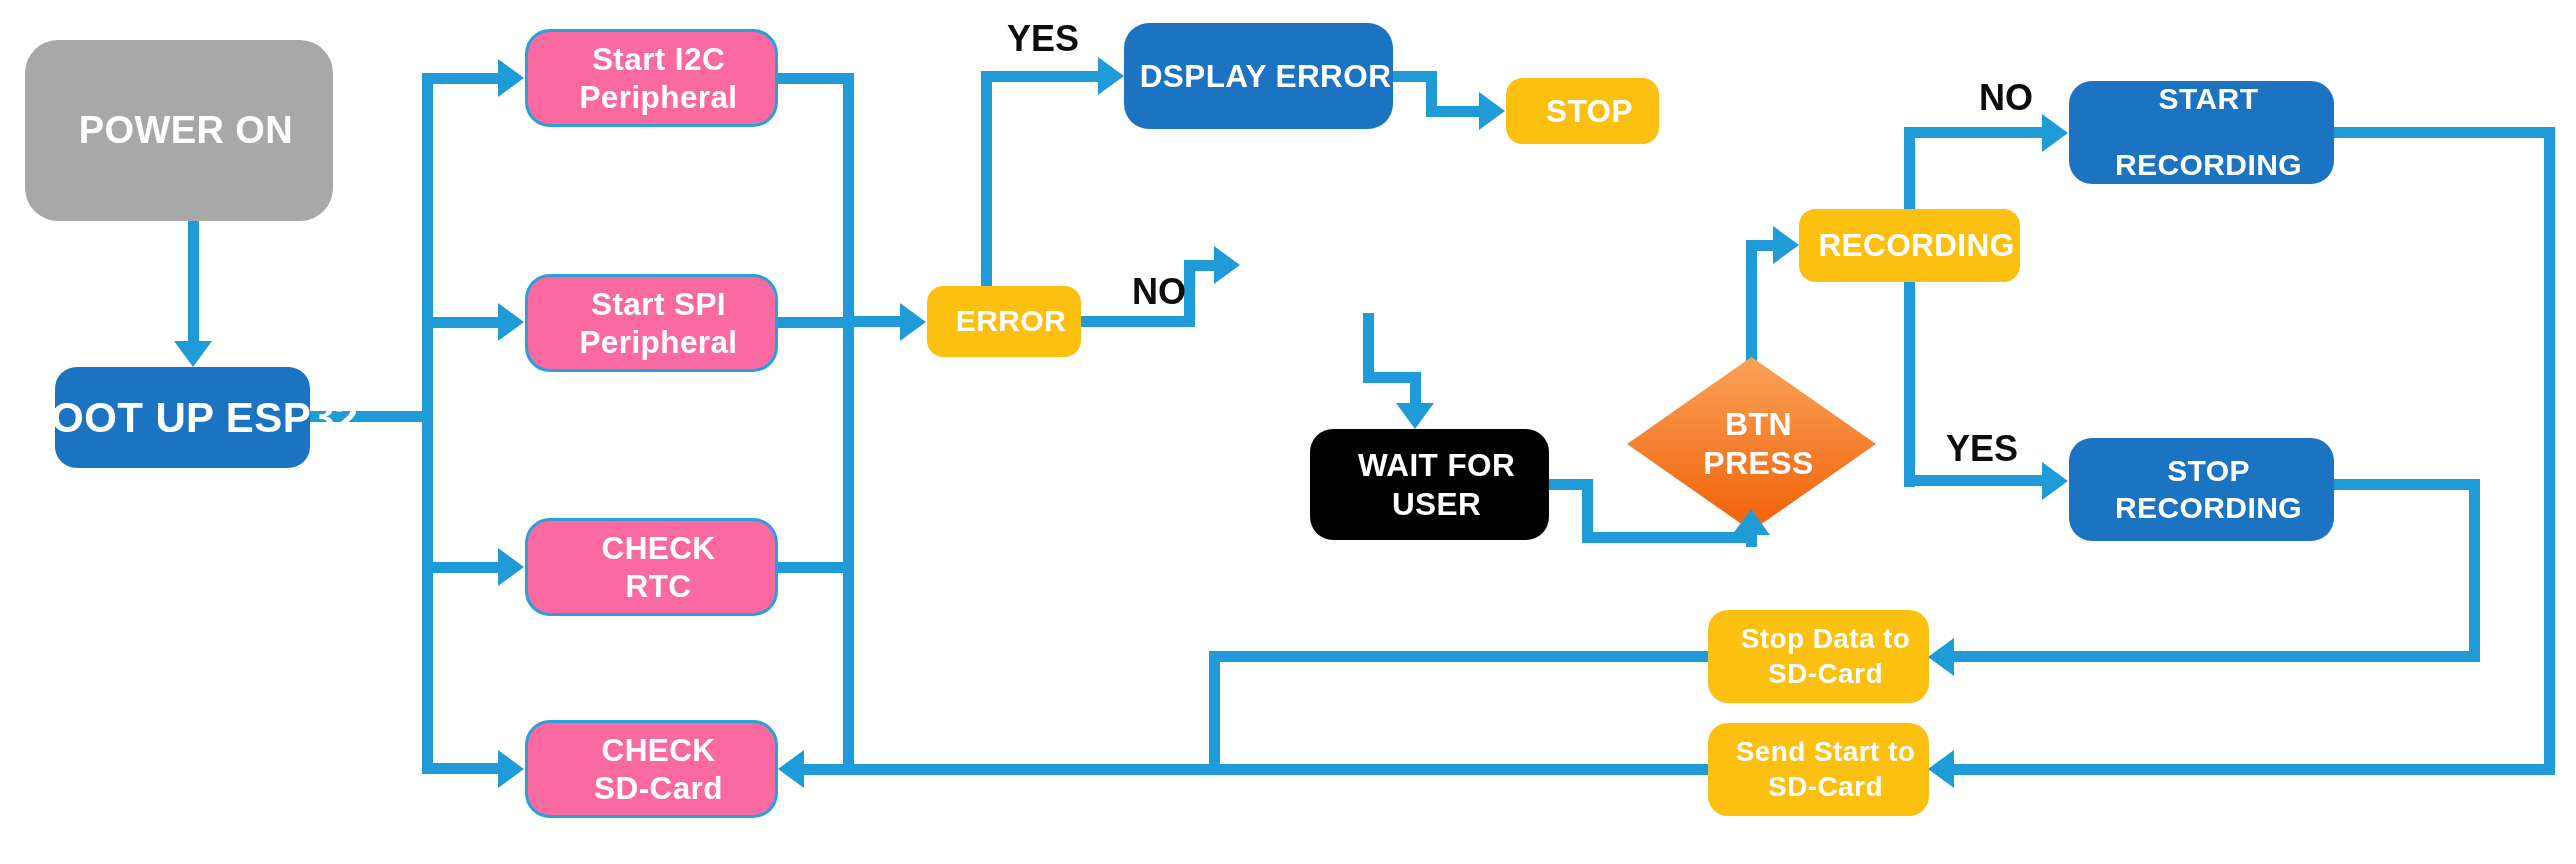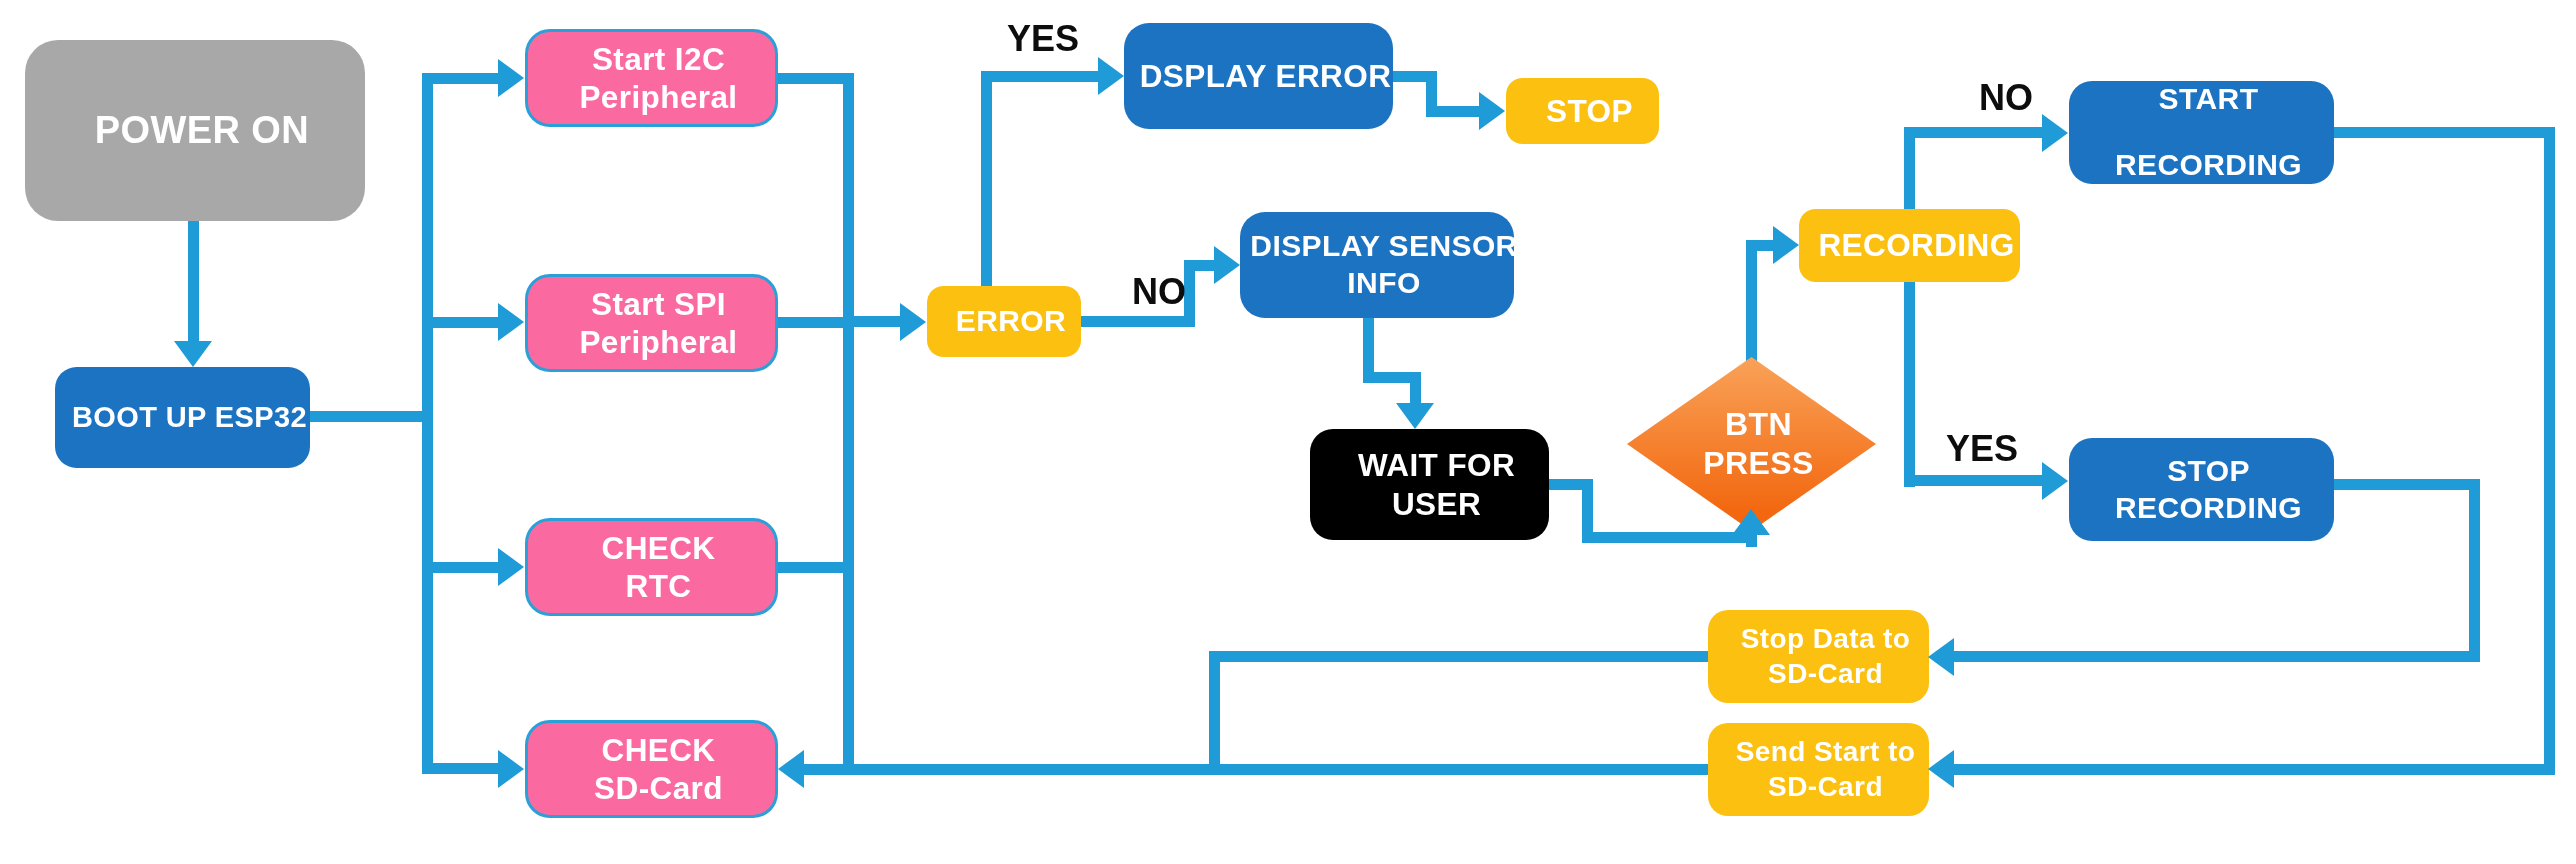--- a/index.html
+++ b/index.html
@@ -85,24 +85,24 @@
     <div class="seg" style="background: rgb(31, 155, 216); left: 1909px; top: 475px; width: 137px; height: 10.8px;"></div>
     <div class="seg" style="background: rgb(31, 155, 216); left: 2334px; top: 127px; width: 216px; height: 10.8px;"></div>
     <div class="seg" style="background: rgb(31, 155, 216); left: 2544px; top: 127px; width: 10.8px; height: 648px;"></div>
     <div class="seg" style="background: rgb(31, 155, 216); left: 1951px; top: 764px; width: 599px; height: 10.8px;"></div>
     <div class="seg" style="background: rgb(31, 155, 216); left: 2334px; top: 479px; width: 141px; height: 10.8px;"></div>
     <div class="seg" style="background: rgb(31, 155, 216); left: 2469px; top: 479px; width: 10.8px; height: 183px;"></div>
     <div class="seg" style="background: rgb(31, 155, 216); left: 1951px; top: 651px; width: 524px; height: 10.8px;"></div>
     <div class="seg" style="background: rgb(31, 155, 216); left: 1215px; top: 651px; width: 493px; height: 10.8px;"></div>
     <div class="seg" style="background: rgb(31, 155, 216); left: 1209px; top: 651px; width: 10.8px; height: 124px;"></div>
     <div class="seg" style="background: rgb(31, 155, 216); left: 800px; top: 764px; width: 908px; height: 10.8px;"></div>
-    <div class="node" style="left: 25px; top: 40px; width: 340px; height: 181px; font-size: 38px; color: rgb(255, 255, 255); background: rgb(168, 168, 168); border-radius: 33px;">
+    <div class="node" style="left: 25px; top: 40px; width: 308px; height: 181px; font-size: 38px; color: rgb(255, 255, 255); background: rgb(168, 168, 168); border-radius: 33px;">
       <div class="ln">POWER ON</div>
     </div>
-    <div class="node" style="left: 55px; top: 367px; width: 255px; height: 101px; font-size: 29px; color: rgb(255, 255, 255); background: rgb(27, 115, 194); border-radius: 21.6px;">
+    <div class="node" style="left: 55px; top: 367px; width: 255px; height: 101px; font-size: 42px; color: rgb(255, 255, 255); background: rgb(27, 115, 194); border-radius: 21.6px;">
       <div class="ln">BOOT UP ESP32</div>
     </div>
     <div class="node" style="left: 525px; top: 29px; width: 253px; height: 98px; font-size: 31.5px; color: rgb(255, 255, 255); background: rgb(250, 106, 161); border-radius: 25px; border: 3.3px solid rgb(43, 160, 216);">
       <div class="ln">Start I2C</div>
       <div class="ln">Peripheral</div>
     </div>
     <div class="node" style="left: 525px; top: 274px; width: 253px; height: 98px; font-size: 31.5px; color: rgb(255, 255, 255); background: rgb(250, 106, 161); border-radius: 25px; border: 3.3px solid rgb(43, 160, 216);">
       <div class="ln">Start SPI</div>
       <div class="ln">Peripheral</div>
     </div>
@@ -115,24 +115,20 @@
       <div class="ln">SD-Card</div>
     </div>
     <div class="node" style="left: 927px; top: 286px; width: 154px; height: 71px; font-size: 30px; color: rgb(255, 255, 255); background: rgb(252, 192, 17); border-radius: 16.6px;">
       <div class="ln">ERROR</div>
     </div>
     <div class="node" style="left: 1124px; top: 23px; width: 269px; height: 106px; font-size: 31.5px; color: rgb(255, 255, 255); background: rgb(27, 115, 194); border-radius: 25px;">
       <div class="ln">DSPLAY ERROR</div>
     </div>
     <div class="node" style="left: 1506px; top: 78px; width: 153px; height: 66px; font-size: 31.5px; color: rgb(255, 255, 255); background: rgb(252, 192, 17); border-radius: 16.6px;">
       <div class="ln">STOP</div>
-    </div>
-    <div class="node" style="left: 1240px; top: 212px; width: 274px; height: 106px; font-size: 30px; color: rgb(255, 255, 255); background: rgb(27, 115, 194); border-radius: 25px;">
-      <div class="ln">DISPLAY SENSOR</div>
-      <div class="ln">INFO</div>
     </div>
     <div class="node" style="left: 1310px; top: 429px; width: 239px; height: 111px; font-size: 31.5px; color: rgb(255, 255, 255); background: #000000; border-radius: 23px;">
       <div class="ln">WAIT FOR</div>
       <div class="ln">USER</div>
     </div>
     <div class="node" style="left: 1627px; top: 357px; width: 249px; height: 174px; font-size: 32px; color: rgb(255, 255, 255); background: linear-gradient(rgb(249, 162, 88) 0%, rgb(242, 103, 15) 90%); clip-path: polygon(50% 0px, 100% 50%, 50% 100%, 0px 50%);">
       <div class="ln">BTN</div>
       <div class="ln">PRESS</div>
     </div>
     <div class="node" style="left: 1799px; top: 209px; width: 221px; height: 73px; font-size: 31.5px; color: rgb(255, 255, 255); background: rgb(252, 192, 17); border-radius: 16.6px;">

